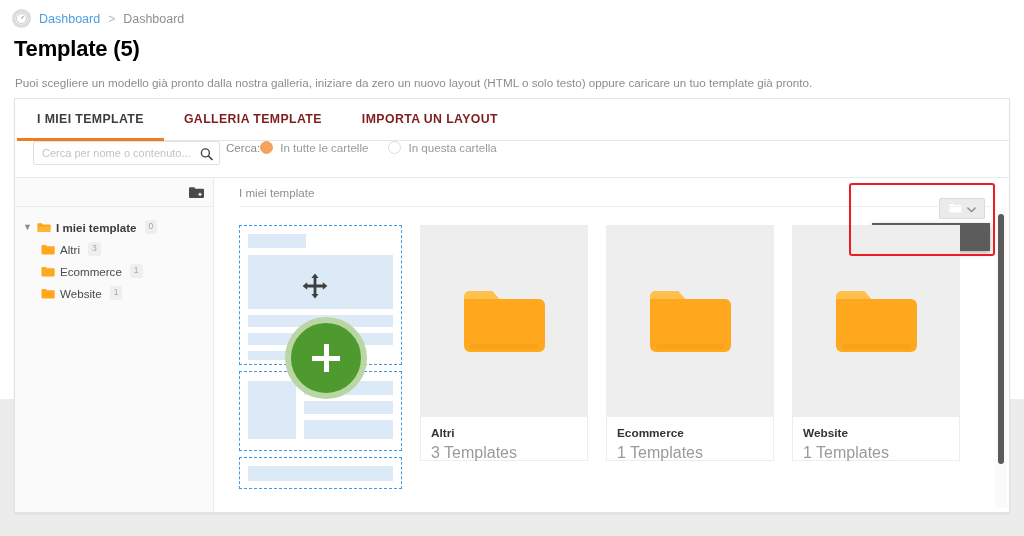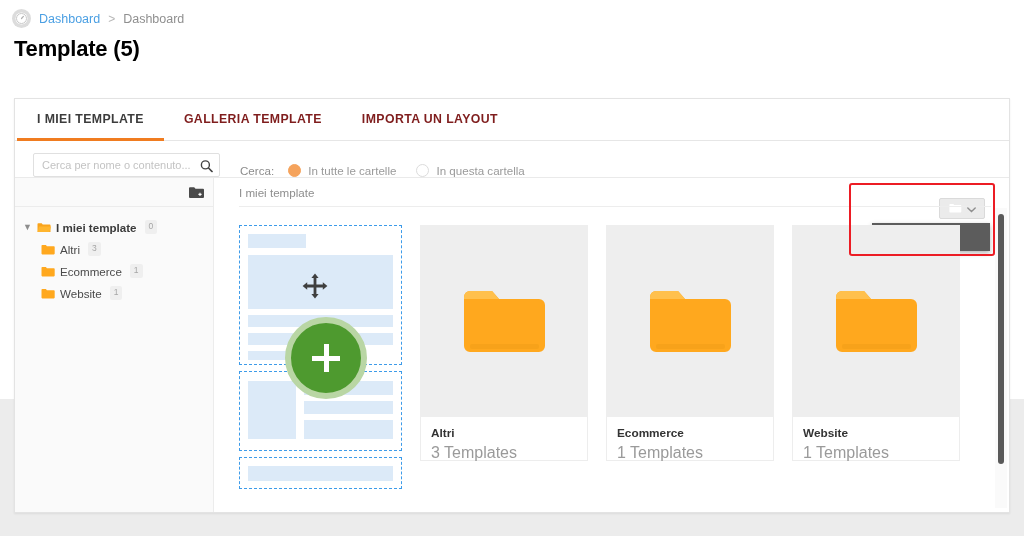--- a/index.html
+++ b/index.html
@@ -67,21 +67,21 @@
   .tab.active { color: #3c3c3c; }
   .tab.active::after {
     content: ""; position: absolute; left: 0; right: 0; bottom: -1px;
     height: 3px; background: #f07c20;
   }
 
   
   .searchrow {
     position: relative; height: 37px;
     border-bottom: 1px solid #eaeaea;
-    display: flex; align-items: flex-end; padding-left: 18px; gap: 14px;
+    display: flex; align-items: flex-start; padding-left: 18px; gap: 0;
   }
   .searchbox {
     position: relative; width: 187px; height: 24px;
     border: 1px solid #e0e0e0; border-radius: 2px; background: #fff;
     display: flex; align-items: center;
   }
   .searchbox input {
     border: 0; outline: none; background: transparent;
     font-size: 11px; color: #777; padding: 0 24px 0 8px; width: 100%;
     font-family: "Liberation Sans", sans-serif;
@@ -236,20 +236,21 @@
         <circle cx="6.5" cy="6.5" r="5" fill="none" stroke="#c9c9c9" stroke-width="1"></circle>
         <path d="M6.5 6.5 L8.4 4.4" stroke="#b0b0b0" stroke-width="1.2" stroke-linecap="round"></path>
       </svg>
     </span>
     <a class="bc-link" href="#">Dashboard</a>
     <span class="bc-sep">&gt;</span>
     <span class="bc-current">Dashboard</span>
   </div>
 
   <div class="page-title">Template (5)</div>
+  <div class="page-sub">Puoi scegliere un modello già pronto dalla nostra galleria, iniziare da zero un nuovo layout (HTML o solo testo) oppure caricare un tuo template già pronto.</div>
 
   <div class="card">
 
     <div class="tabs">
       <div class="tab active">I MIEI TEMPLATE</div>
       <div class="tab">GALLERIA TEMPLATE</div>
       <div class="tab">IMPORTA UN LAYOUT</div>
     </div>
 
     <div class="searchrow">

